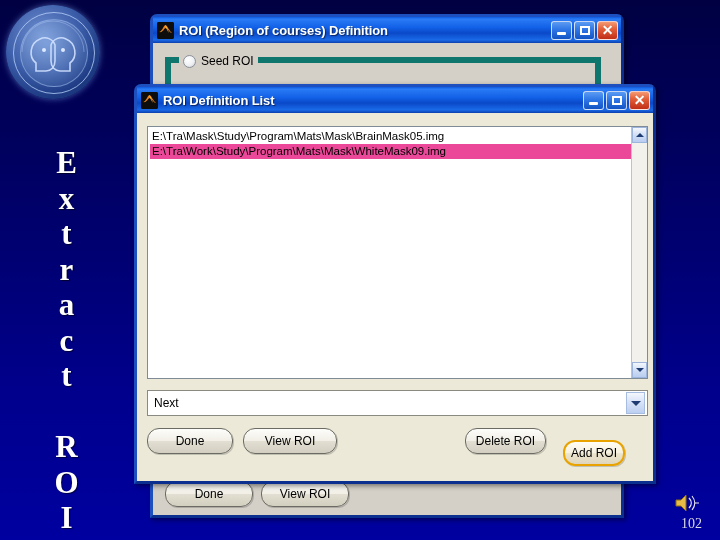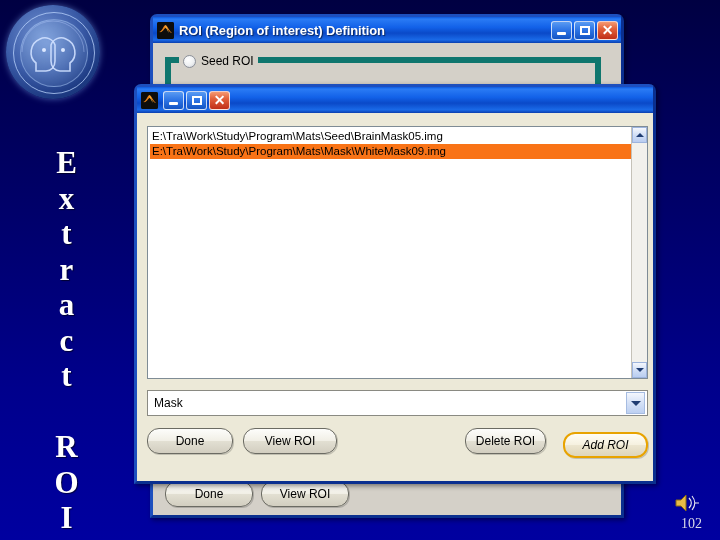--- a/index.html
+++ b/index.html
@@ -235,21 +235,21 @@
   }
   .litem {
     font-size: 11.5px;
     font-family: "Liberation Sans", sans-serif;
     color: #000;
     line-height: 15px;
     height: 15px;
     padding-left: 2px;
     white-space: nowrap;
   }
-  .litem.selected { background: #f97316; }
+  .litem.selected { background: #ec4899; }
 
   .vscroll {
     width: 16px;
     flex: 0 0 auto;
     background: #f2f1ec;
     border-left: 1px solid #c5c2b8;
     position: relative;
     box-sizing: border-box;
   }
   .sbtn {
@@ -350,21 +350,21 @@
 
   <div class="xpwin" id="win-outer">
     <div class="titlebar">
       <span class="mlogo">
         <svg width="17" height="17" viewBox="0 0 17 17">
           <rect width="17" height="17" fill="#0d0d0d"></rect>
           <path d="M2 10 C5 10, 6 4, 8.5 3 C11 4, 12 9, 15 11 C12 10.5, 11 6.5, 8.5 6 C6.5 7, 5.5 11, 2 10 Z" fill="#e8821a"></path>
           <path d="M8.5 3 C10 4.5, 10.5 8, 12 11 C10.5 9.5, 9.5 6, 8.5 5 Z" fill="#f5b945"></path>
         </svg>
       </span>
-      <span class="ttl">ROI (Region of interest) Definition</span>
+      <span class="ttl">ROI (Region of courses) Definition</span>
       <span class="winbtns">
         <span class="wb min">
             <span class="g-min"></span>
           </span>
         <span class="wb max">
             <span class="g-max"></span>
           </span>
         <span class="wb close">
             <span class="g-close">✕</span>
           </span>
@@ -390,62 +390,63 @@
 
   <div class="xpwin" id="win-inner">
     <div class="titlebar">
       <span class="mlogo">
         <svg width="17" height="17" viewBox="0 0 17 17">
           <rect width="17" height="17" fill="#0d0d0d"></rect>
           <path d="M2 10 C5 10, 6 4, 8.5 3 C11 4, 12 9, 15 11 C12 10.5, 11 6.5, 8.5 6 C6.5 7, 5.5 11, 2 10 Z" fill="#e8821a"></path>
           <path d="M8.5 3 C10 4.5, 10.5 8, 12 11 C10.5 9.5, 9.5 6, 8.5 5 Z" fill="#f5b945"></path>
         </svg>
       </span>
+      <span class="ttl">ROI Definition List</span>
       <span class="winbtns">
         <span class="wb min">
             <span class="g-min"></span>
           </span>
         <span class="wb max">
             <span class="g-max"></span>
           </span>
         <span class="wb close">
             <span class="g-close">✕</span>
           </span>
       </span>
     </div>
 
     <div class="winbody">
 
       <div class="listbox">
         <div class="listitems">
-          <div class="litem">E:\Tra\Work\Study\Program\Mats\Seed\BrainMask05.img</div>
+          <div class="litem">E:\Tra\Mask\Study\Program\Mats\Mask\BrainMask05.img</div>
           <div class="litem selected">E:\Tra\Work\Study\Program\Mats\Mask\WhiteMask09.img</div>
         </div>
         <div class="vscroll">
           <span class="sbtn up">
               <span class="chev"></span>
             </span>
           <span class="sbtn down">
               <span class="chev"></span>
             </span>
         </div>
       </div>
 
       <div class="combo">
-        <span class="cval">Mask</span>
+        <span class="cval">Next</span>
         <span class="cbtn">
             <span class="chev"></span>
           </span>
       </div>
 
       <div class="btnrow-inner">
         <div class="xpbtn" style="left:10px; top:0; width:86px; height:26px;">Done</div>
         <div class="xpbtn" style="left:106px; top:0; width:94px; height:26px;">View ROI</div>
         <div class="xpbtn" style="left:328px; top:0; width:81px; height:26px;">Delete ROI</div>
-        <div class="xpbtn focus" style="left:426px; top:4px; width:85px; height:26px;font-style:italic;">Add ROI</div>
+        <div class="xpbtn focus" style="left:426px; top:12px; width:62px; height:26px;">Add ROI</div>
       </div>
 
     </div>
   </div>
 
   <div id="sound">
     <svg width="30" height="24" viewBox="0 0 30 24">
       <path d="M3 9 L8 9 L13 4 L13 20 L8 15 L3 15 Z" fill="#e8bb46" stroke="#8a6a12" stroke-width="1"></path>
       <path d="M16 7 C19 10, 19 14, 16 17" fill="none" stroke="#e8e8f0" stroke-width="1.3"></path>
       <path d="M19 5 C23 10, 23 14, 19 19" fill="none" stroke="#e8e8f0" stroke-width="1.1"></path>

